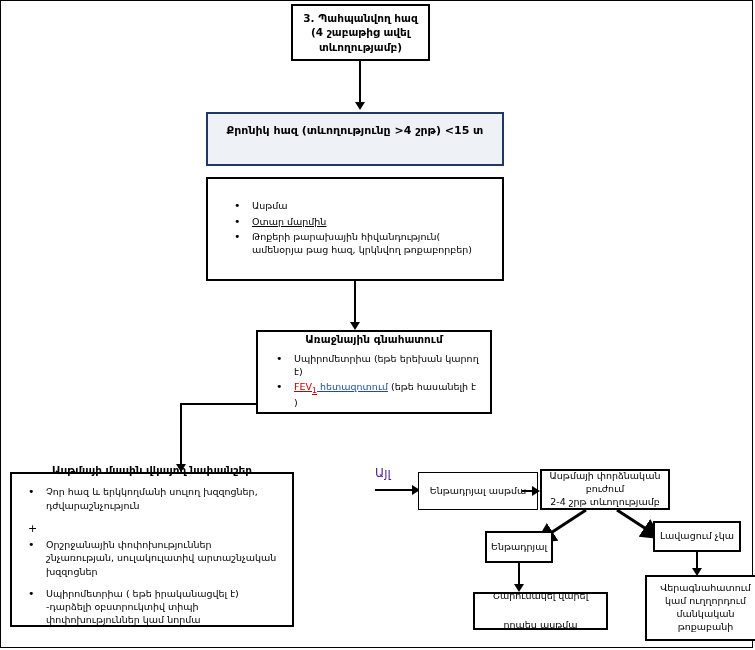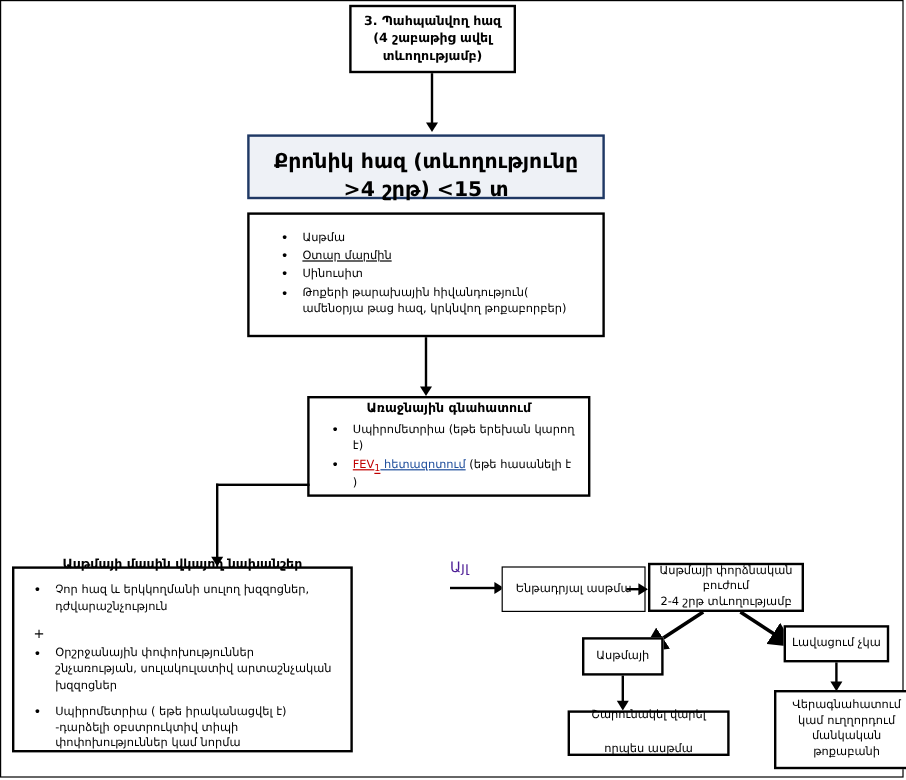--- a/index.html
+++ b/index.html
@@ -52,21 +52,21 @@
     line-height: 1.35;
     color: #000000;
   }
 
   
   .box-blue {
     border: 2px solid #1F3864;
     background: #EEF1F6;
   }
   .box-blue .box-title {
-    font-size: 17px;
+    font-size: 11px;
     color: #000000;
   }
 
   
   ul.bullets {
     margin: 0;
     padding: 0 10px 0 44px;
     list-style: none;
   }
   ul.bullets li {
@@ -156,21 +156,20 @@
   <div class="arrow-down" style="left:355px; top:102px;"></div>
 
   <div class="box box-blue" style="left:206px; top:112px; width:298px; height:54px; padding:0 10px; justify-content:flex-start;">
     <div class="box-title" style="margin-top:10px;">Քրոնիկ հազ (տևողությունը &gt;4 շրթ) &lt;15 տ</div>
   </div>
 
   <div class="box" style="left:206px; top:177px; width:298px; height:104px; padding:6px 0;">
     <ul class="bullets">
       <li><span>Ասթմա</span></li>
       <li class="u-text"><span class="u">Օտար մարմին</span></li>
-      <li><span>Սինուսիտ</span></li>
       <li><span>Թոքերի թարախային հիվանդություն( ամենօրյա թաց հազ, կրկնվող թոքաբորբեր)</span></li>
     </ul>
   </div>
 
   <div class="vline" style="left:354px; top:281px; width:2px; height:44px;"></div>
   <div class="arrow-down" style="left:350px; top:322px;"></div>
 
   <div class="box" style="left:256px; top:330px; width:236px; height:84px; padding:6px 0;">
     <div class="box-title" style="margin-bottom:5px;">Առաջնային գնահատում</div>
     <ul class="bullets" style="padding-left:36px;">
@@ -225,21 +224,21 @@
   <svg class="diag-arrow" style="left:613px; top:506px;" width="60" height="42" viewBox="0 0 60 42">
     <defs>
       <marker id="ahR" markerWidth="7" markerHeight="7" refX="5" refY="3.5" orient="auto">
         <polygon points="0 0, 7 3.5, 0 7" fill="#000000"></polygon>
       </marker>
     </defs>
     <line x1="4" y1="4" x2="44" y2="30" stroke="#000000" stroke-width="3" marker-end="url(#ahR)"></line>
   </svg>
 
   <div class="box" style="left:485px; top:531px; width:68px; height:32px; padding:0 2px;">
-    <div class="box-text">Ասթմայի</div>
+    <div class="box-text">Ենթադրյալ</div>
   </div>
 
   <div class="vline" style="left:518px; top:563px; width:2px; height:27px;"></div>
   <div class="arrow-down" style="left:514px; top:584px;"></div>
 
   <div class="box" style="left:473px; top:592px; width:135px; height:38px; padding:0 4px;gap:16px;">
     <div class="box-text">Շարունակել վարել</div>
     <div class="box-text">որպես ասթմա</div>
   </div>
 

